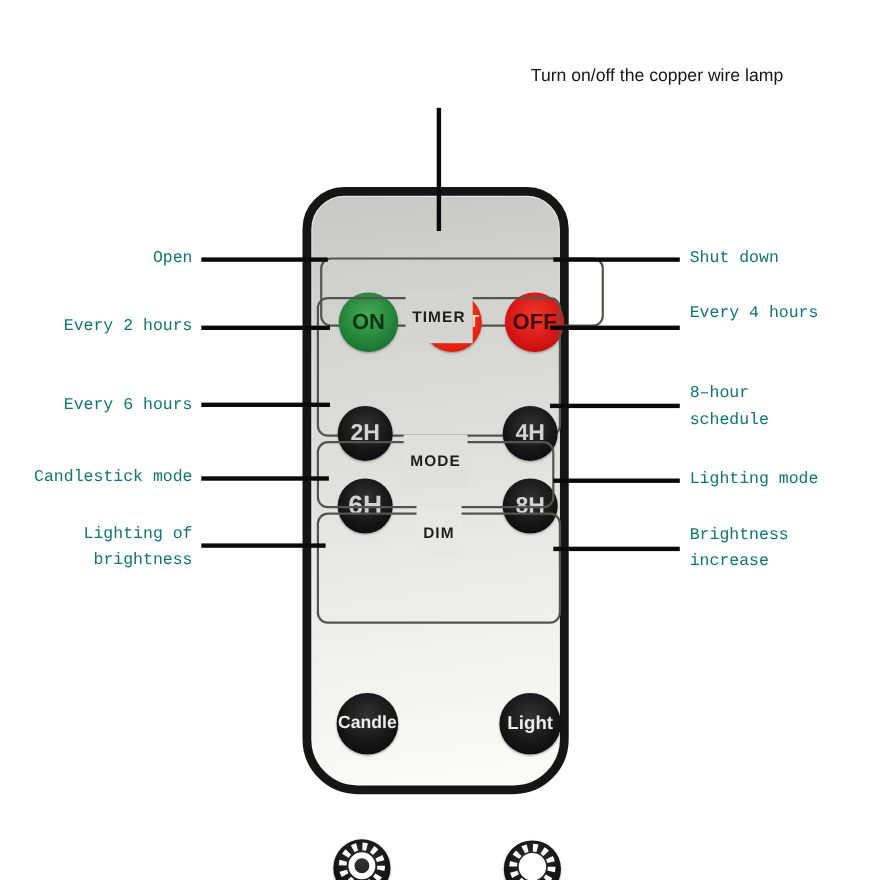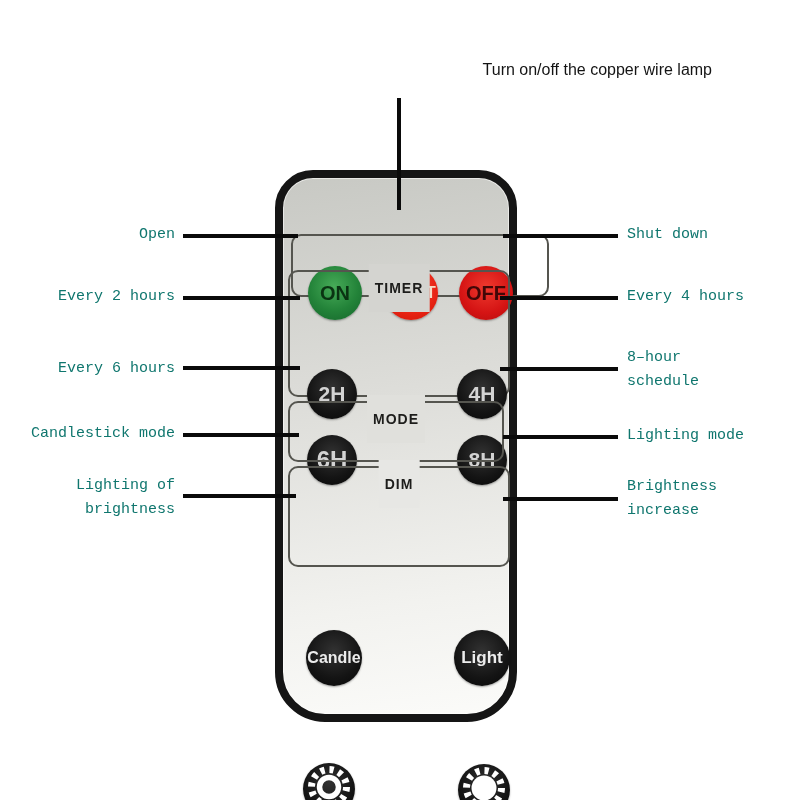--- a/index.html
+++ b/index.html
@@ -90,21 +90,21 @@
 <div class="title">Turn on/off the copper wire lamp</div>
 <div class="vline l-title"></div>
 
 <div class="label ra" style="right:625px;top:223px;">Open</div>
 <div class="label ra" style="right:625px;top:285px;">Every 2 hours</div>
 <div class="label ra" style="right:625px;top:357px;">Every 6 hours</div>
 <div class="label ra" style="right:625px;top:422px;">Candlestick mode</div>
 <div class="label ra" style="right:625px;top:474px;width:140px;">Lighting of brightness</div>
 
 <div class="label" style="left:627px;top:223px;">Shut down</div>
-<div class="label" style="left:627px;top:285px;">Every 4 hours</div>
+<div class="label" style="left:627px;top:273px;">Every 4 hours</div>
 <div class="label" style="left:627px;top:346px;width:110px;">8–hour schedule</div>
 <div class="label" style="left:627px;top:424px;">Lighting mode</div>
 <div class="label" style="left:627px;top:475px;width:122px;">Brightness increase</div>
 
 <div class="conn l-open"></div>
 <div class="conn l-every2"></div>
 <div class="conn l-every6"></div>
 <div class="conn l-candle"></div>
 <div class="conn l-dim"></div>
 <div class="conn l-shut"></div>

